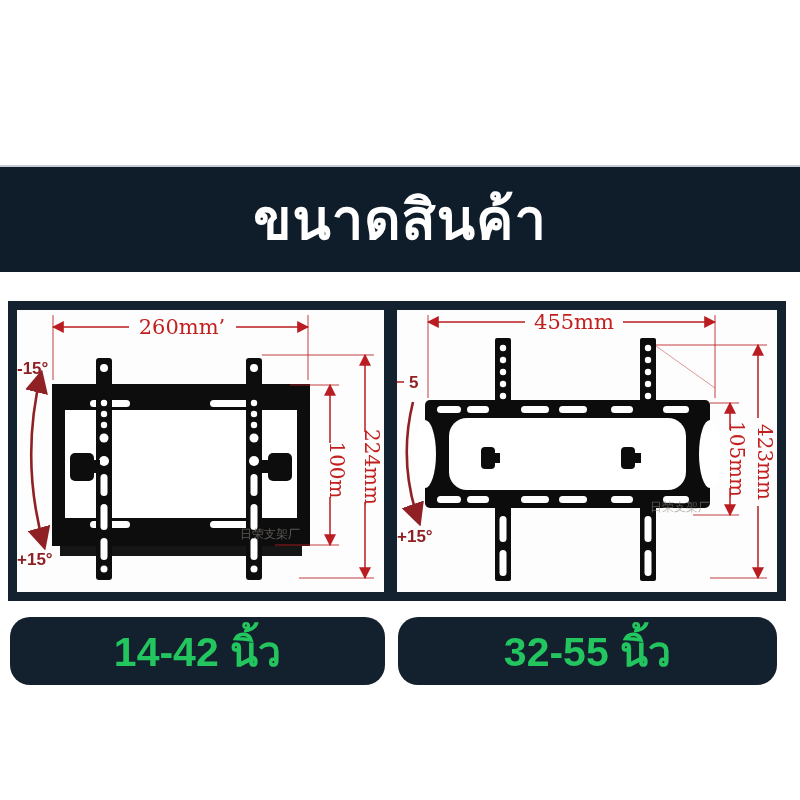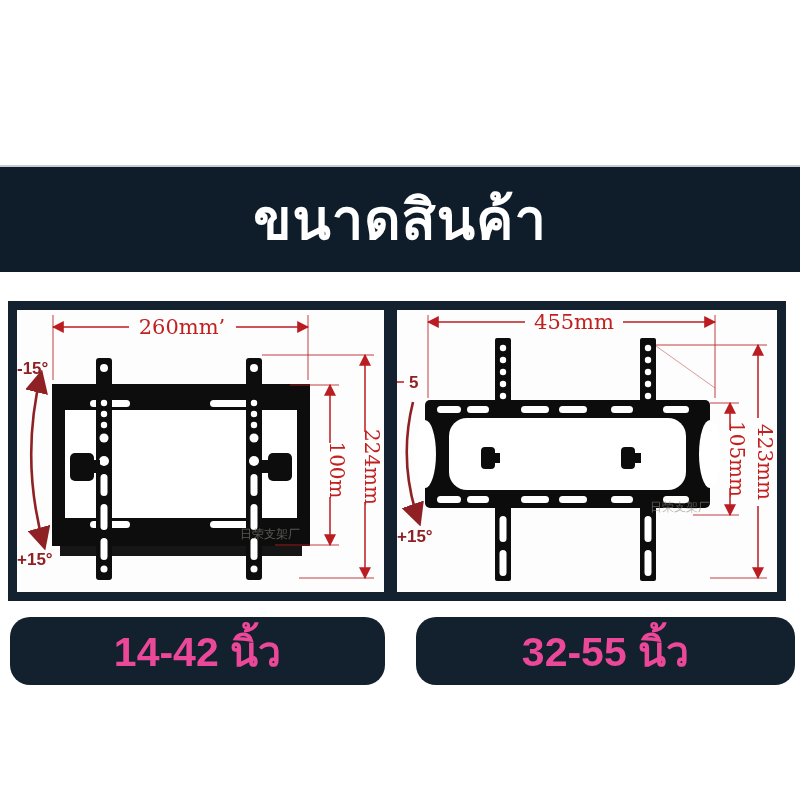--- a/index.html
+++ b/index.html
@@ -10,23 +10,23 @@
           display:flex;align-items:center;justify-content:center;}
   .banner h1{margin:0;color:#ffffff;font-size:56px;font-weight:bold;letter-spacing:1px;
              font-family:"Liberation Sans",sans-serif;}
   .panel{position:absolute;top:301px;height:300px;background:#fdfdfd;
          border:9px solid #14212e;box-sizing:border-box;}
   .panel-small{left:8px;width:385px;}
   .panel-large{left:388px;width:398px;}
   .panel svg{display:block;overflow:visible;}
   .badge{position:absolute;top:617px;height:68px;background:#13202d;border-radius:20px;
          display:flex;align-items:center;justify-content:center;}
-  .badge span{color:#ec4899;font-size:41px;font-weight:bold;white-space:nowrap;}
+  .badge span{color:#22c55e;font-size:41px;font-weight:bold;white-space:nowrap;}
   .badge-small{left:10px;width:375px;}
-  .badge-large{left:416px;width:379px;}
+  .badge-large{left:398px;width:379px;}
   
   .dims line{stroke:#b91d22;stroke-width:1.5;}
   .dims line.ext{stroke-width:1;opacity:.85;}
   .dims line.faint{stroke-width:1;opacity:.45;}
   .dim-label{font-family:"DejaVu Serif",serif;font-size:21px;fill:#c2201f;}
   .dim-label-v{font-family:"DejaVu Serif",serif;font-size:20px;fill:#c2201f;}
   .tilt{font-family:"Liberation Sans",sans-serif;font-size:17px;font-weight:bold;fill:#8f2023;}
   .wm{font-family:"Liberation Sans",sans-serif;font-size:12px;fill:#8d8a83;opacity:.6;}
   .arc{fill:none;stroke:#8f2023;stroke-width:2.6;}
 </style>

